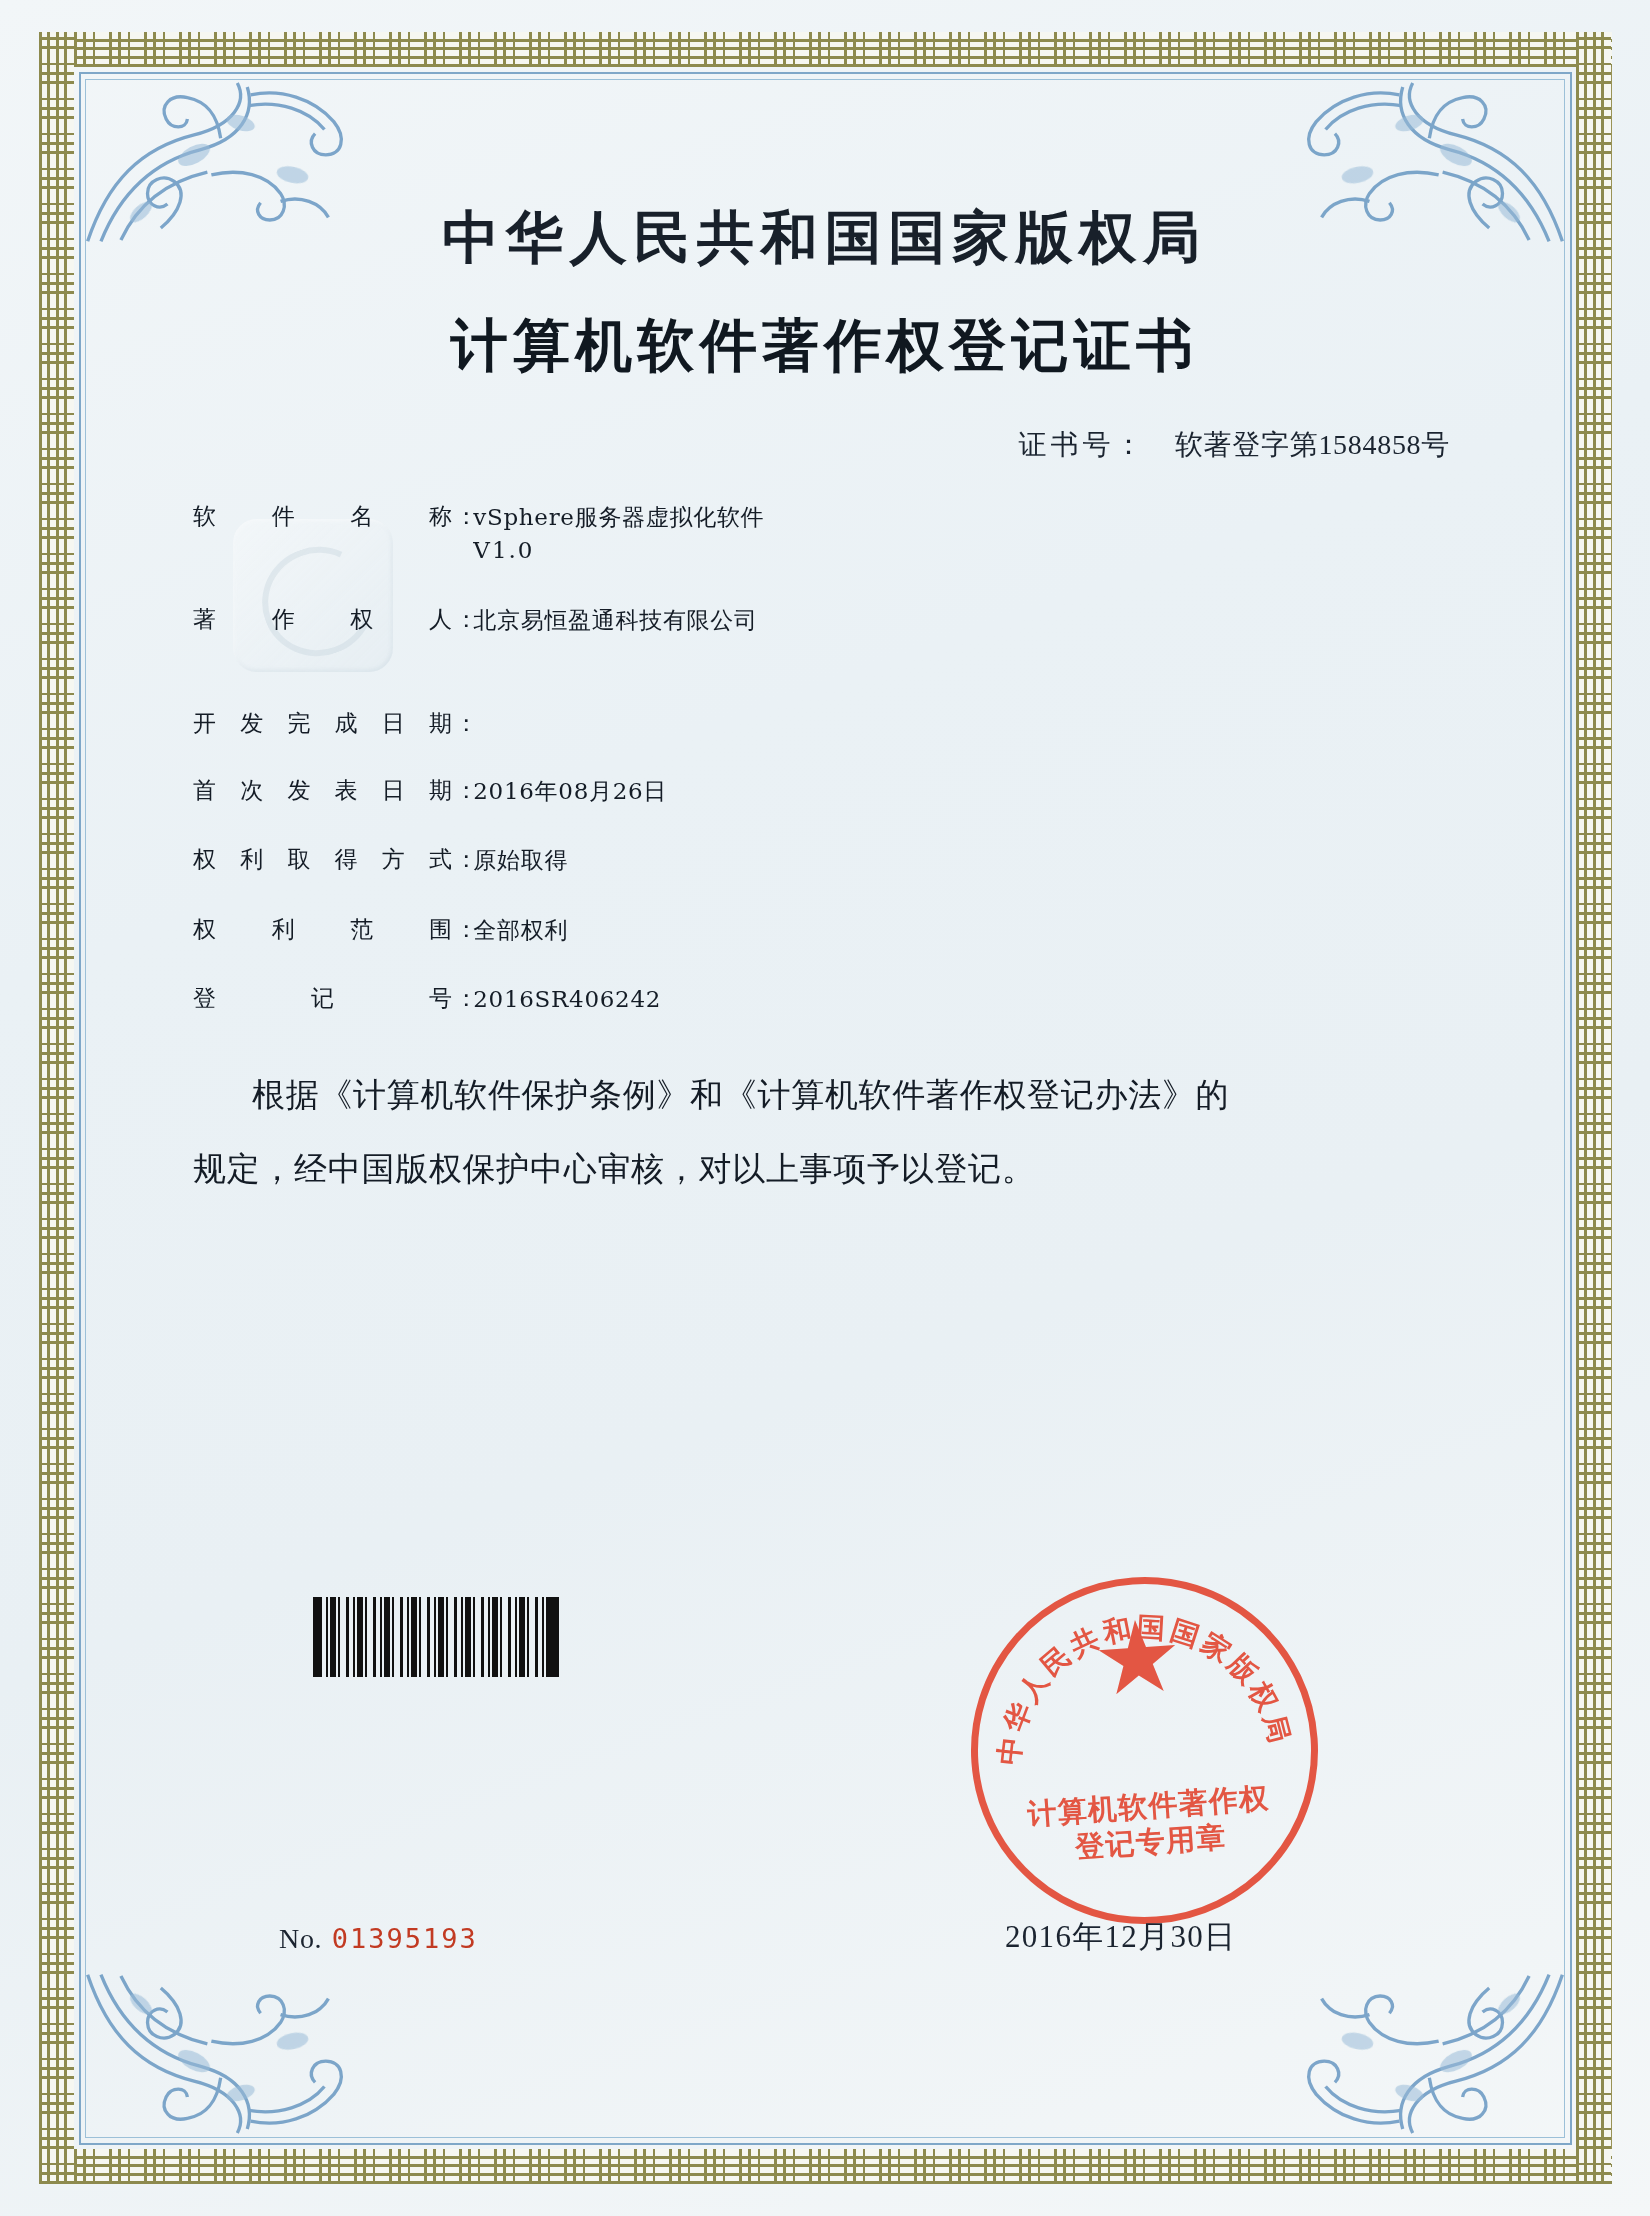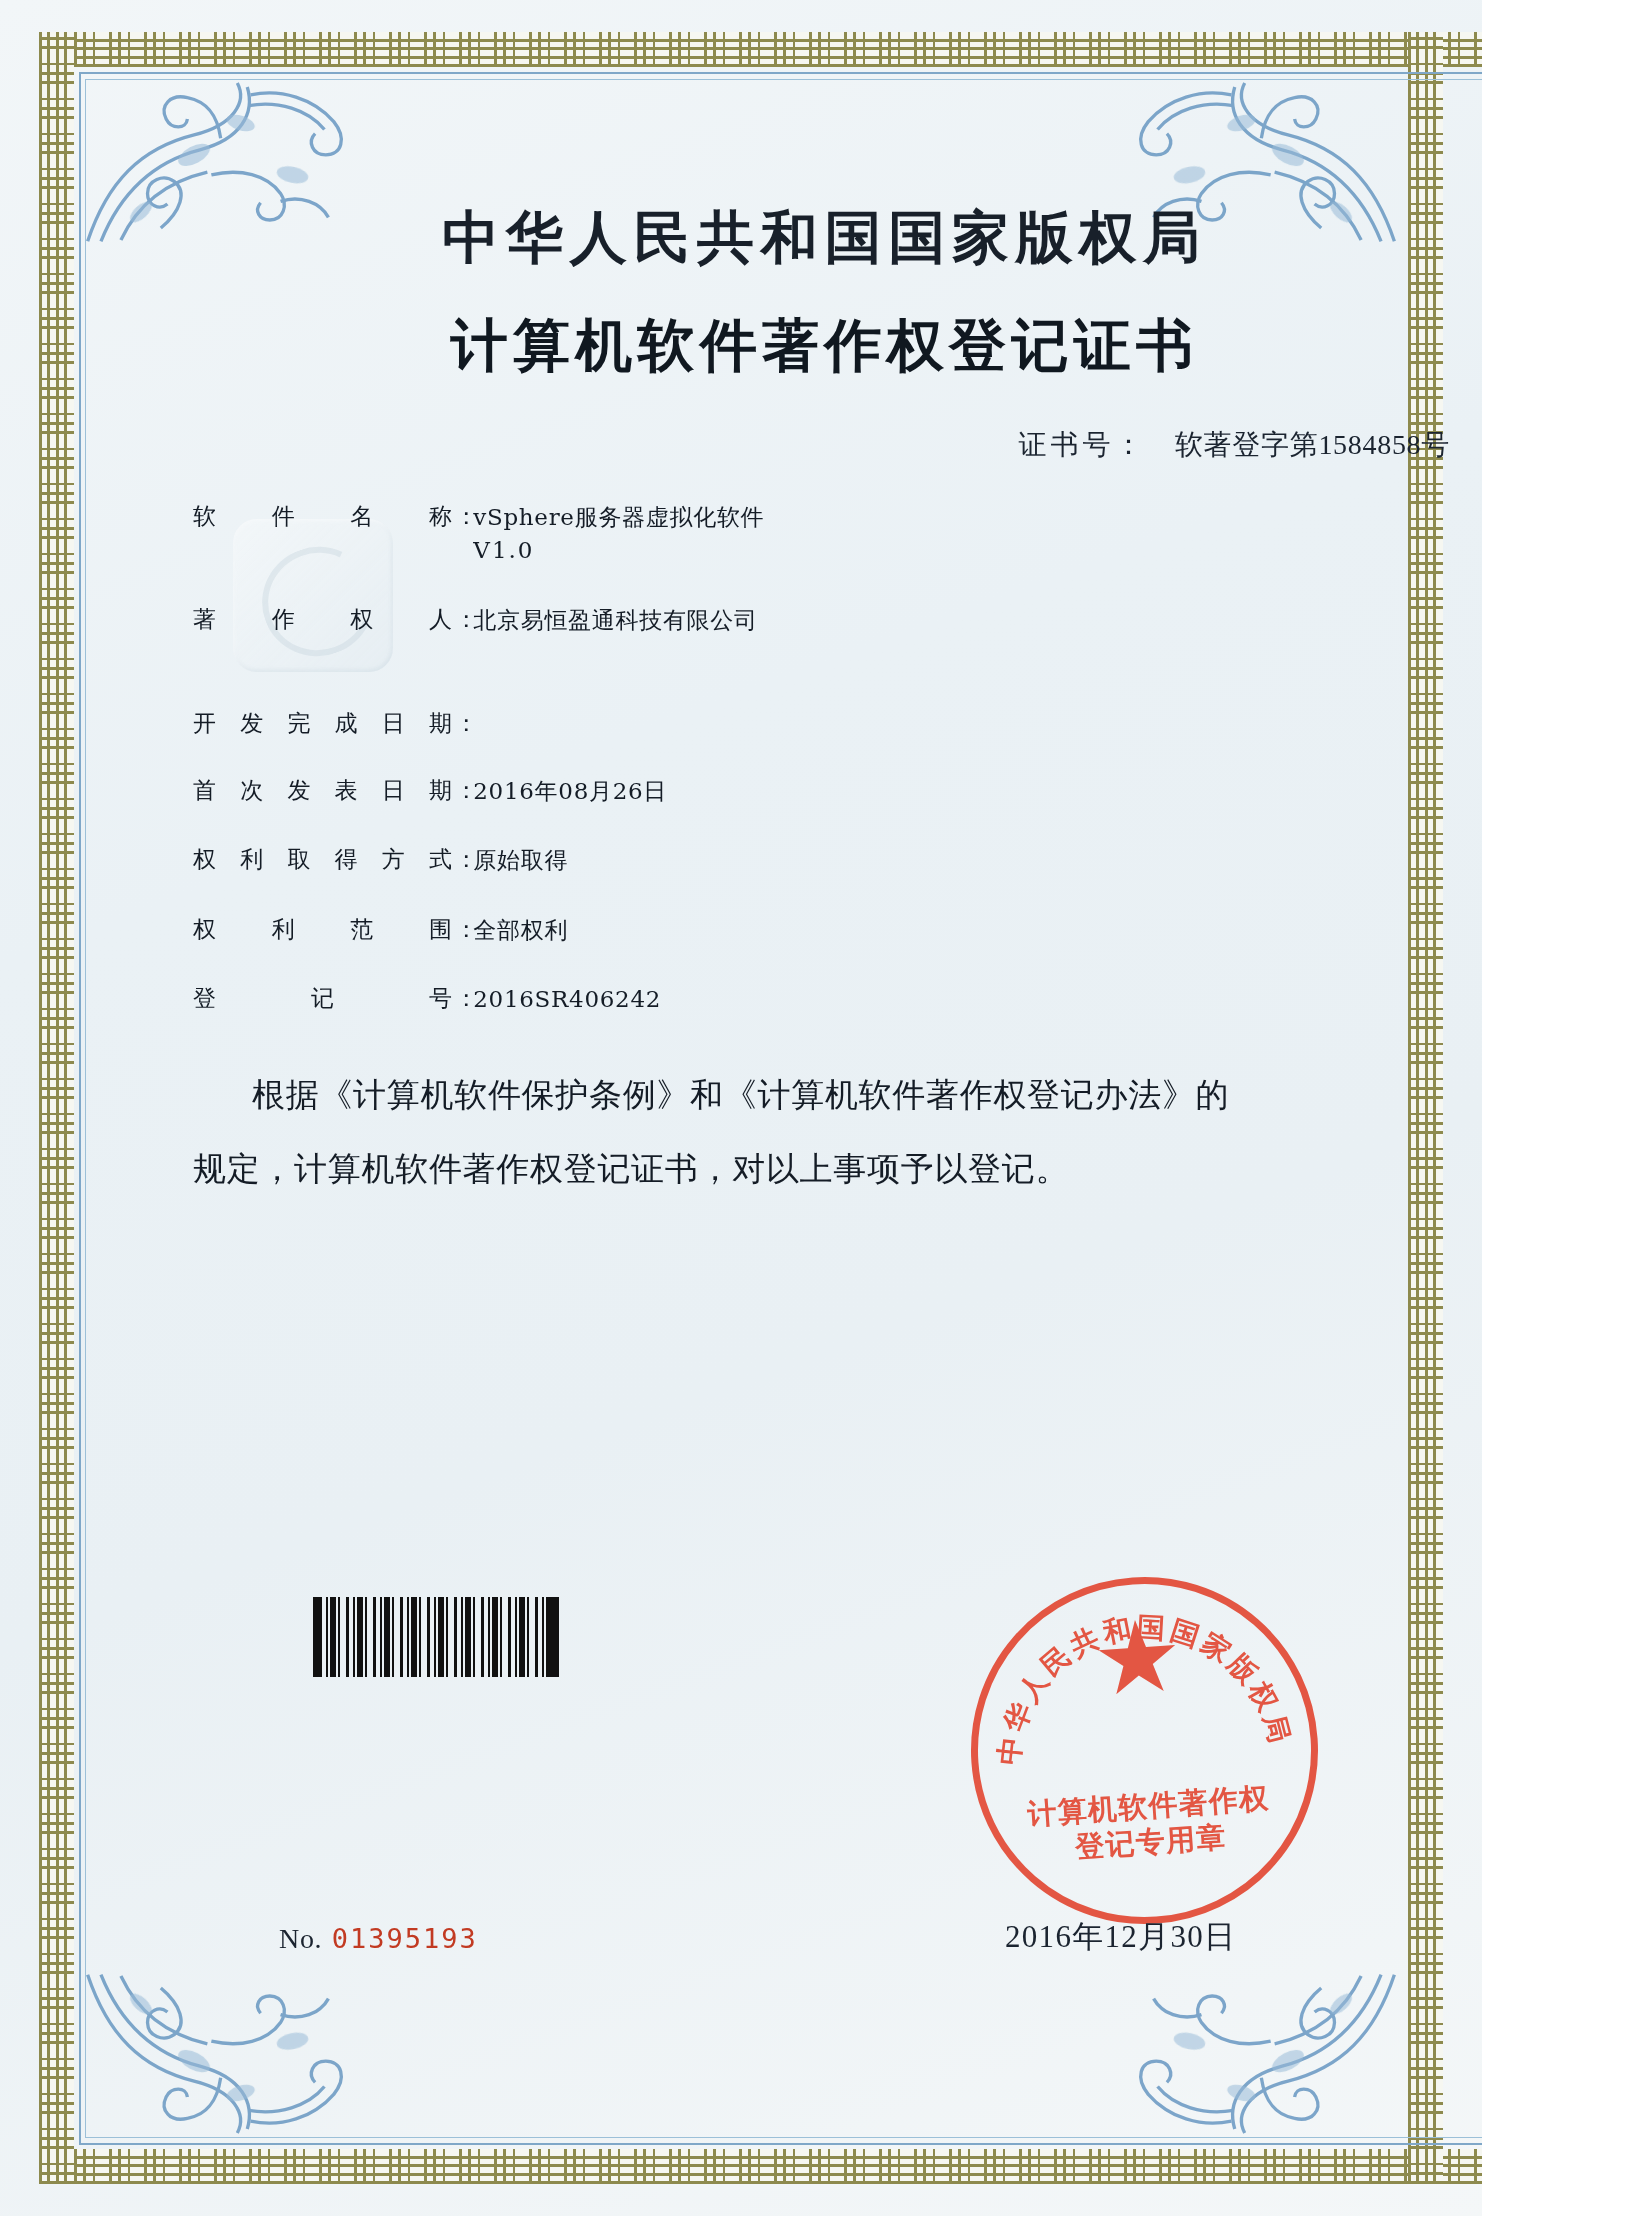--- a/index.html
+++ b/index.html
@@ -5,21 +5,21 @@
   html, body {
     margin: 0;
     padding: 0;
     background: #ffffff;
   }
   body {
     font-family: "Liberation Serif", "DejaVu Serif", serif;
   }
   .page {
     position: relative;
-    width: 1482px;
+    width: 1650px;
     height: 2216px;
     background: linear-gradient(160deg, #f2f6f8 0%, #eaf1f5 35%, #e9f0f4 60%, #f4f7f8 100%);
     overflow: hidden;
   }
 
   
   .border-outer {
     position: absolute;
     left: 39px;
     top: 32px;
@@ -468,21 +468,21 @@
       <div class="field-row">
         <span class="field-label">登记号</span>
         <span class="field-colon">：</span>
         <span class="field-value">2016SR406242</span>
       </div>
 
     </div>
 
     <div class="statement">
       <p class="indent">根据《计算机软件保护条例》和《计算机软件著作权登记办法》的</p>
-      <p>规定，计算机软件著作权登记证书，对以上事项予以登记。</p>
+      <p>规定，经中国版权保护中心审核，对以上事项予以登记。</p>
     </div>
 
   </div>
 
   <div class="barcode-cap-l"></div>
   <div class="barcode"></div>
   <div class="barcode-cap-r"></div>
 
   <div class="seal">
     <svg class="seal-arc" viewBox="0 0 500 500" xmlns="http://www.w3.org/2000/svg">

